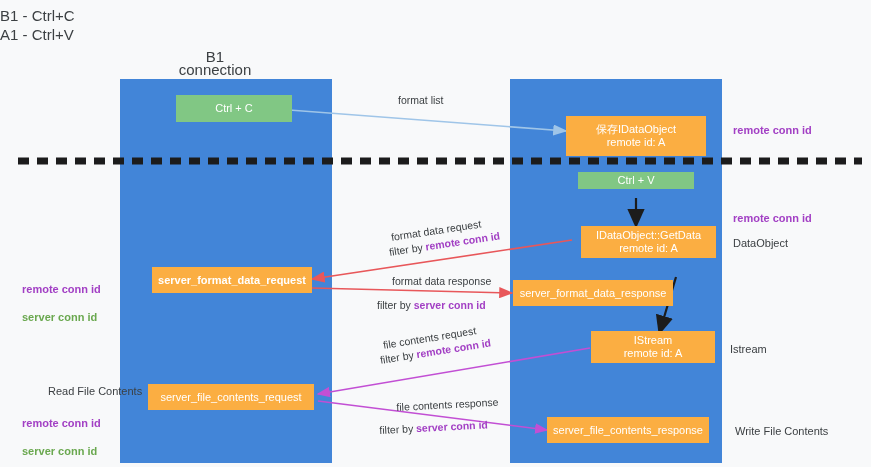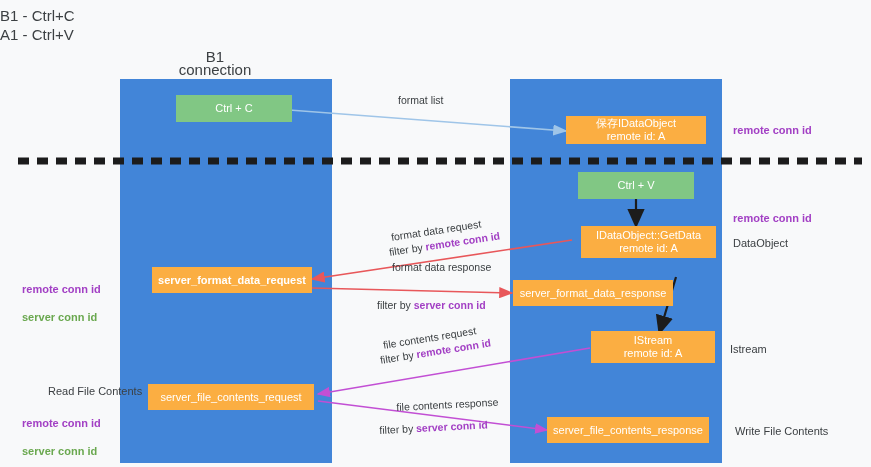--- a/index.html
+++ b/index.html
@@ -98,45 +98,45 @@
 
     <path d="M590,348 L318,394" stroke="#c24fd4" stroke-width="1.5" fill="none" marker-end="url(#ar-mag)"></path>
 
     <path d="M318,401 L547,430" stroke="#c24fd4" stroke-width="1.5" fill="none" marker-end="url(#ar-mag)"></path>
 
     <path d="M18,161 L862,161" stroke="#1c1c1c" stroke-width="7" stroke-dasharray="11 8" fill="none" stroke-linecap="butt"></path>
   </svg>
 
   <div class="node green" style="left:160px;top:95px;width:116px;height:27px;margin-left:16px;">Ctrl + C</div>
 
-  <div class="node orange" style="left:566px;top:116px;width:140px;height:28px;">保存IDataObject
+  <div class="node orange" style="left:566px;top:116px;width:140px;height:40px;">保存IDataObject
 remote id: A</div>
 
-  <div class="node green" style="left:578px;top:172px;width:116px;height:27px;">Ctrl + V</div>
+  <div class="node green" style="left:578px;top:172px;width:116px;height:17px;">Ctrl + V</div>
 
   <div class="node orange" style="left:569px;top:226px;width:135px;height:32px;margin-left:12px;">IDataObject::GetData
 remote id: A</div>
 
   <div class="node orange" style="left:152px;top:267px;width:160px;height:26px;font-weight:bold;">server_format_data_request</div>
 
   <div class="node orange" style="left:513px;top:280px;width:160px;height:26px;">server_format_data_response</div>
 
   <div class="node orange" style="left:591px;top:331px;width:124px;height:32px;">IStream
 remote id: A</div>
 
   <div class="node orange" style="left:547px;top:417px;width:162px;height:26px;">server_file_contents_response</div>
 
   <div class="node orange" style="left:148px;top:384px;width:166px;height:26px;">server_file_contents_request</div>
 
   <div class="alabel" style="left:398px;top:93px;">format list</div>
 
   <div class="alabel" style="left:390px;top:230px;transform:rotate(-8.5deg);">format data request</div>
   <div class="alabel" style="left:388px;top:245px;transform:rotate(-8.5deg);"><span>filter by </span><span class="p">remote conn id</span></div>
 
-  <div class="alabel" style="left:392px;top:260px;">format data response</div>
+  <div class="alabel" style="left:392px;top:274px;">format data response</div>
   <div class="alabel" style="left:377px;top:298px;"><span>filter by </span><span class="g">server conn id</span></div>
 
   <div class="alabel" style="left:382px;top:338px;transform:rotate(-9deg);">file contents request</div>
   <div class="alabel" style="left:379px;top:353px;transform:rotate(-9deg);"><span>filter by </span><span class="p">remote conn id</span></div>
 
   <div class="alabel" style="left:396px;top:400px;transform:rotate(-3deg);">file contents response</div>
   <div class="alabel" style="left:379px;top:423px;transform:rotate(-3deg);"><span>filter by </span><span class="g">server conn id</span></div>
 
   <div class="anno purple" style="left:733px;top:123px;">remote conn id</div>
 

